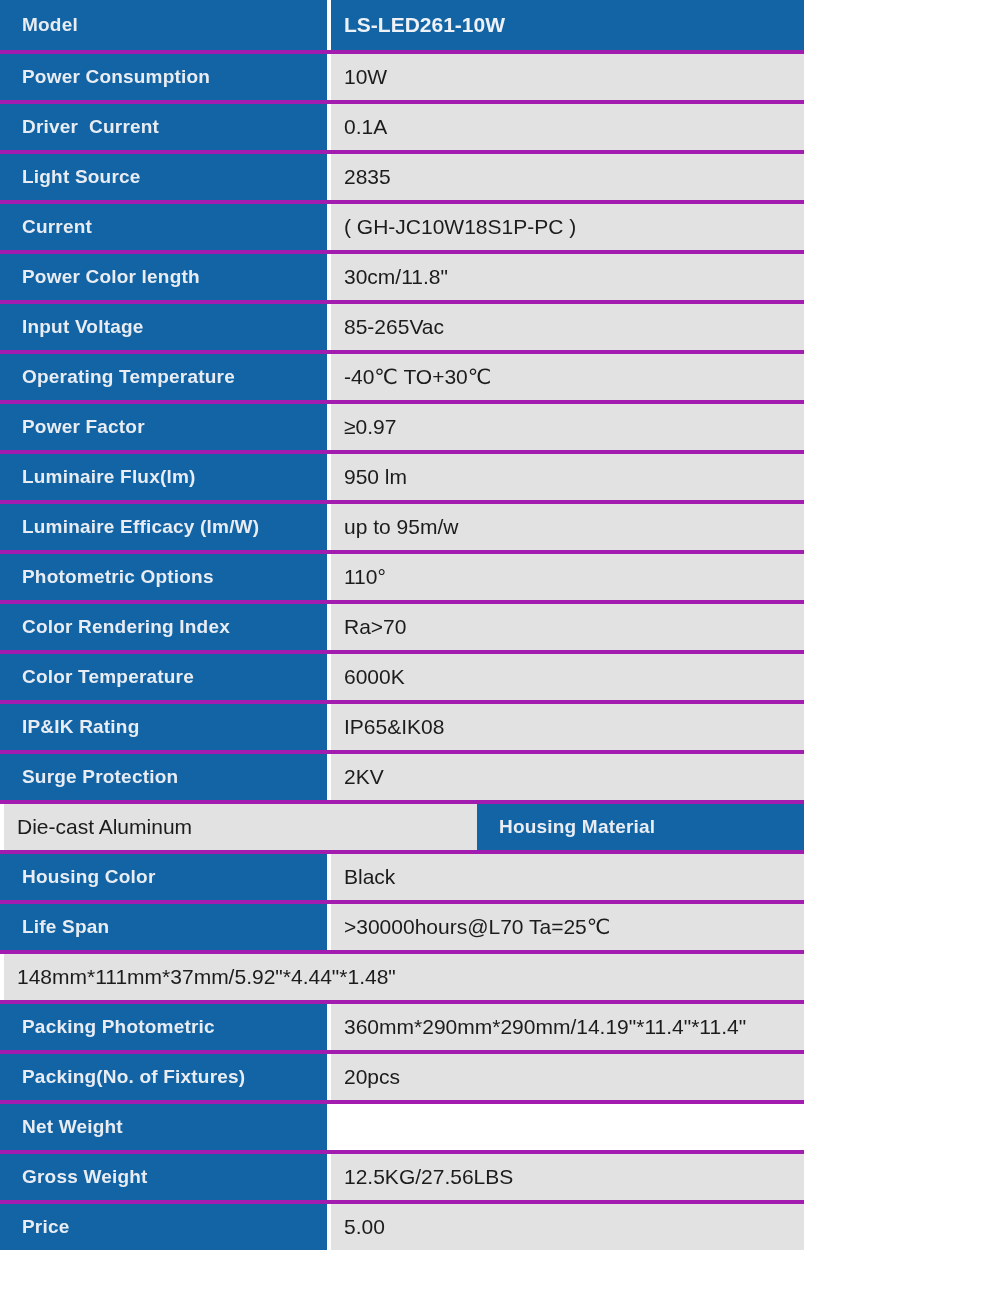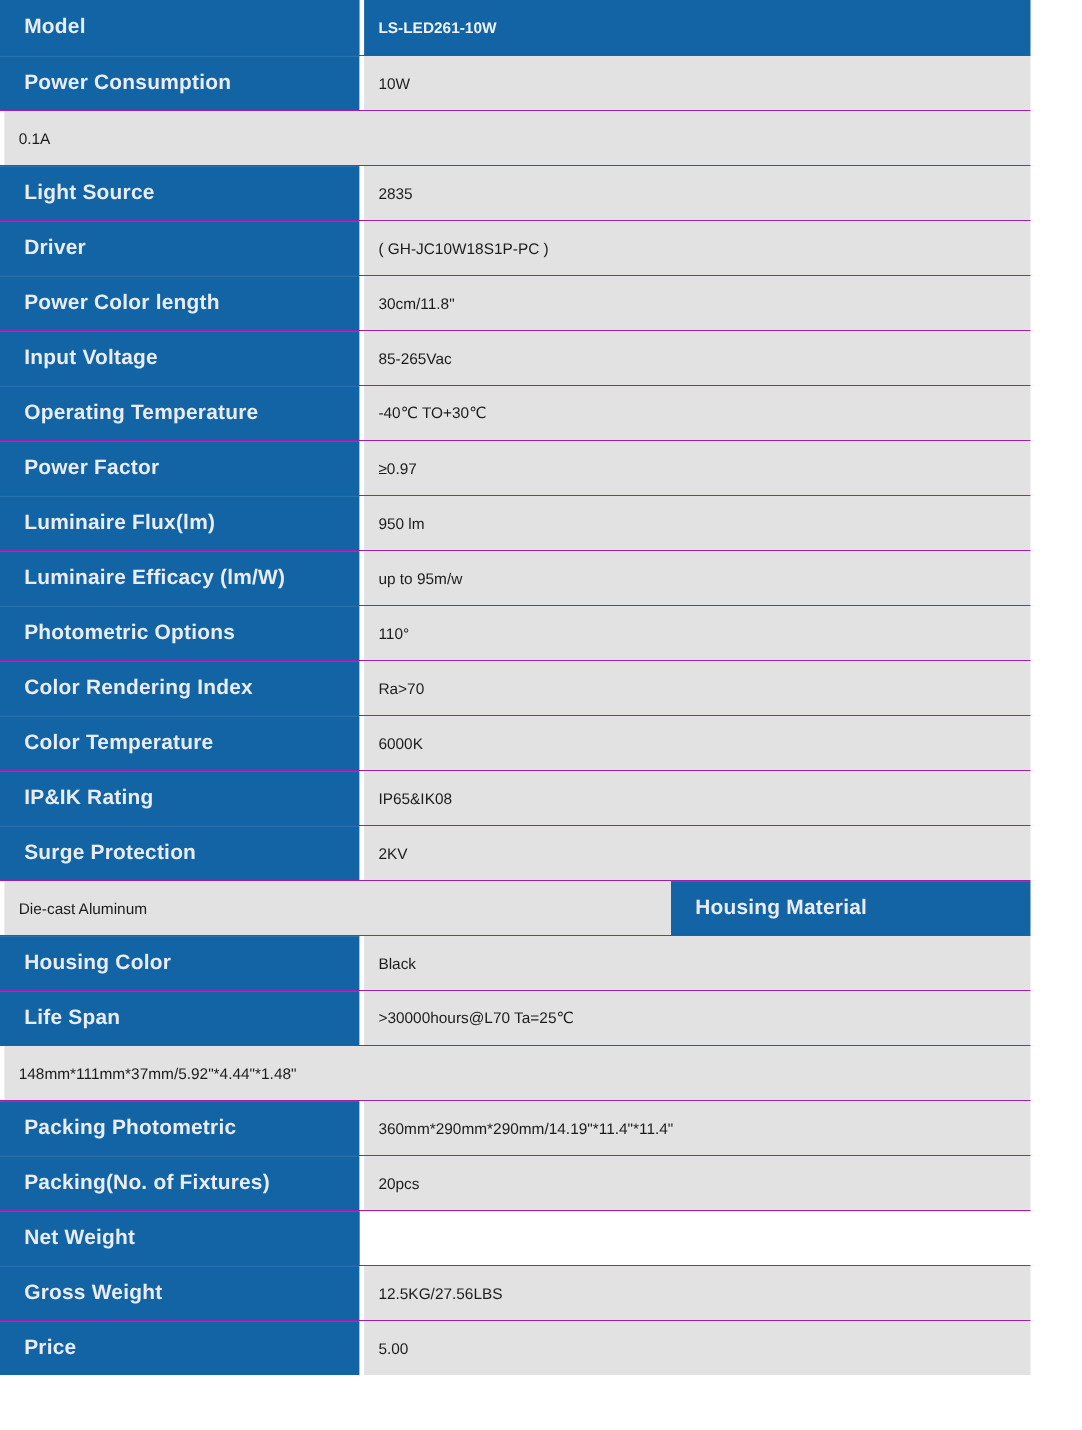--- a/index.html
+++ b/index.html
@@ -2,35 +2,35 @@
 <html><head>
 <meta charset="utf-8">
 <style>
   html, body {
     margin: 0;
     padding: 0;
     background: #ffffff;
     font-family: "Liberation Sans", "DejaVu Sans", sans-serif;
   }
   .spec-table {
-    width: 937px;
+    width: 804px;
     height: 1300px;
     display: flex;
     flex-direction: column;
     background: #ffffff;
     overflow: hidden;
   }
   .row {
     display: flex;
     height: 50px;
     box-sizing: border-box;
     flex: 0 0 50px;
   }
   .row + .row {
-    border-top: 1px solid #a21caf;
+    border-top: 4px solid #a21caf;
   }
   .cell {
     display: flex;
     align-items: center;
     box-sizing: border-box;
     overflow: hidden;
   }
   .cell.label {
     width: 327px;
     flex: 0 0 327px;
@@ -39,21 +39,21 @@
     font-weight: bold;
     font-size: 19px;
     padding-left: 22px;
     white-space: pre-wrap;
     letter-spacing: 0.2px;
   }
   .cell.value {
     flex: 1;
     background: #e2e2e2;
     color: #1c1c1c;
-    font-size: 14px;
+    font-size: 21px;
     padding-left: 13px;
     border-left: 4px solid #ffffff;
     white-space: pre-wrap;
   }
   .row.header .cell.value {
     background: #1264a4;
     color: #eef2f7;
     font-weight: bold;
   }
 </style>
@@ -66,31 +66,32 @@
     <div class="cell label">Model</div>
     <div class="cell value">LS-LED261-10W</div>
   </div>
 
   <div class="row">
     <div class="cell label">Power Consumption</div>
     <div class="cell value">10W</div>
   </div>
 
   <div class="row">
+    <div class="cell label">Driver  Current</div>
     <div class="cell value">0.1A</div>
   </div>
 
 
   <div class="row">
     <div class="cell label">Light Source</div>
     <div class="cell value">2835</div>
   </div>
 
   <div class="row">
-    <div class="cell label">Driver</div>
+    <div class="cell label">Current</div>
     <div class="cell value">( GH-JC10W18S1P-PC )</div>
   </div>
 
   <div class="row">
     <div class="cell label">Power Color length</div>
     <div class="cell value">30cm/11.8"</div>
   </div>
 
   <div class="row">
     <div class="cell label">Input Voltage</div>

